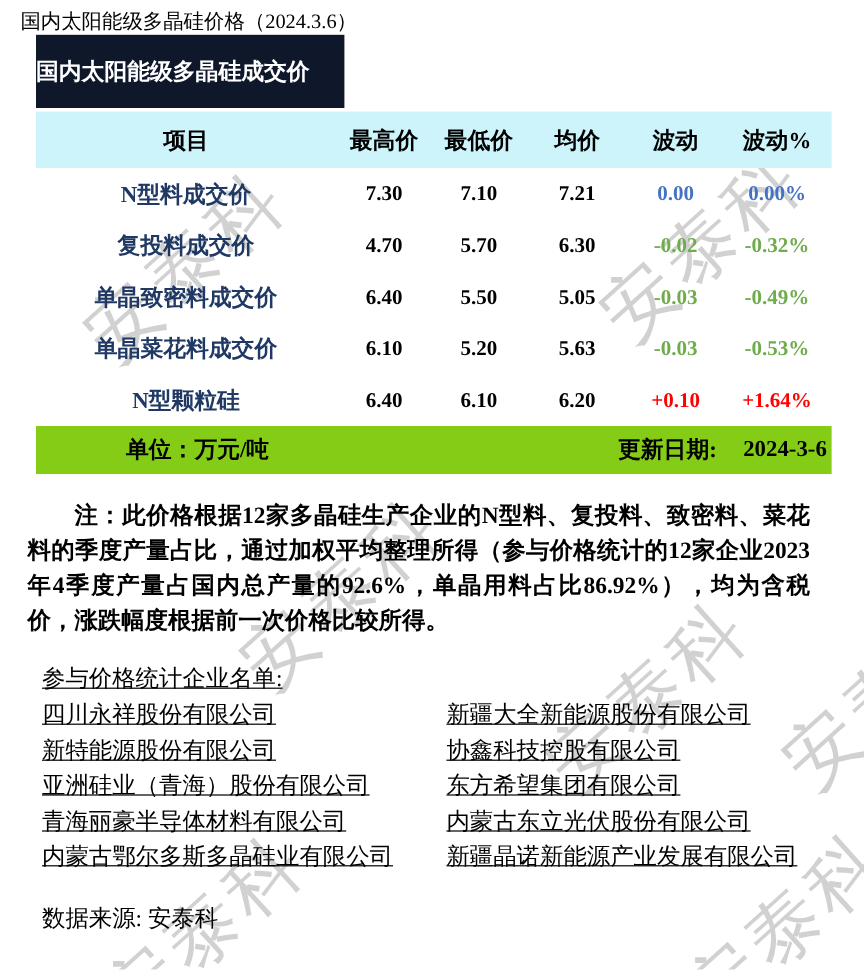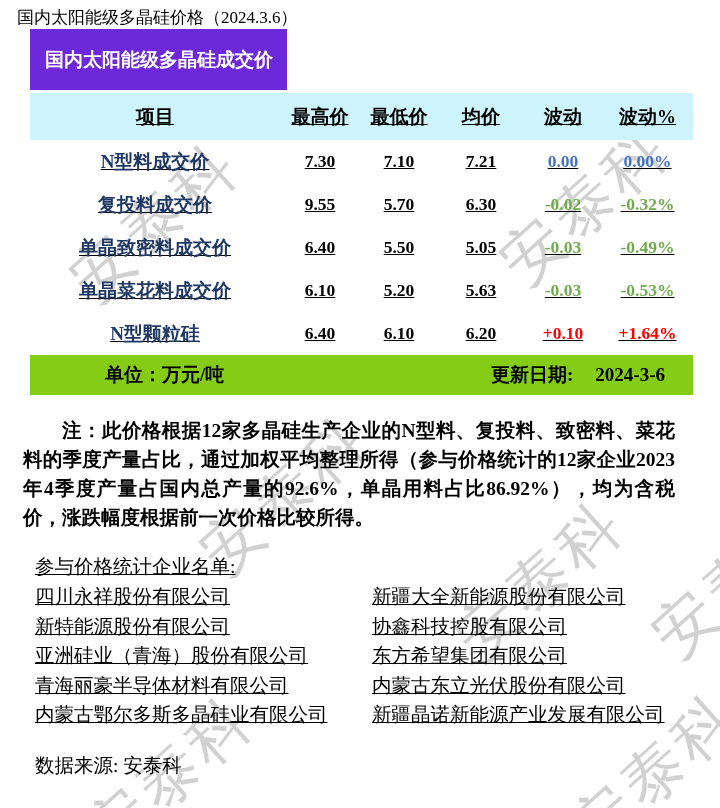--- a/index.html
+++ b/index.html
@@ -19,42 +19,42 @@
   .w2{left:585px;top:205px;}
   .w3{left:285px;top:495px;}
   .w4{left:540px;top:580px;}
   .w5{left:170px;top:775px;}
   .w6{left:655px;top:772px;}
   .w7{left:737px;top:578px;}
 
   .title{position:absolute;left:17px;top:6px;font-size:17px;font-weight:500;z-index:2;}
 
   .banner{
-    position:absolute;left:30px;top:29px;width:257px;height:61px;background:#6d28d9;
+    position:absolute;left:30px;top:29px;width:257px;height:61px;background:#0f172a;
     color:#fff;font-size:19px;font-weight:700;display:flex;align-items:center;
-    padding-left:15px;box-sizing:border-box;z-index:2;
+    box-sizing:border-box;z-index:2;
   }
 
   .ptable{position:absolute;left:30px;top:93px;width:663px;z-index:1;}
   .thead,.trow{
-    display:grid;grid-template-columns:250px 80px 78px 86px 78px 91px;align-items:center;text-decoration:underline;
+    display:grid;grid-template-columns:250px 80px 78px 86px 78px 91px;align-items:center;
   }
   .thead{background:#CDF4FB;height:47px;}
   .trow{height:43px;background:transparent;}
   .c{text-align:center;}
   .th{font-size:19px;font-weight:700;}
   .label{font-size:19px;font-weight:700;color:#1F3864;}
   .num{font-size:17.5px;font-weight:700;font-family:"Liberation Serif","DejaVu Serif",serif;}
   .tfoot{
     background:#84cc16;height:40px;display:flex;align-items:center;
     font-size:19px;font-weight:700;
   }
   .unit-label{margin-left:75px;}
   .tfoot .spacer{flex:1;}
-  .update-value{margin-left:22px;margin-right:28px;}
+  .update-value{margin-left:22px;margin-right:4px;}
 
   .note{
     position:absolute;left:23px;top:416px;width:652px;margin:0;z-index:1;
     font-size:19.5px;font-weight:700;line-height:29px;text-align:justify;text-indent:2em;
   }
 
   .participants{position:absolute;left:35px;top:552px;width:660px;z-index:1;text-decoration:underline;}
   .p-heading{font-size:19.5px;line-height:30px;}
   .p-cols{display:flex;}
   .p-col{width:337px;}
@@ -97,21 +97,21 @@
       <div class="c label">N型料成交价</div>
       <div class="c num">7.30</div>
       <div class="c num">7.10</div>
       <div class="c num">7.21</div>
       <div class="c num" style="color: rgb(68, 114, 196);">0.00</div>
       <div class="c num" style="color: rgb(68, 114, 196);">0.00%</div>
     </div>
 
     <div class="trow">
       <div class="c label">复投料成交价</div>
-      <div class="c num">9.55</div>
+      <div class="c num">4.70</div>
       <div class="c num">5.70</div>
       <div class="c num">6.30</div>
       <div class="c num" style="color: rgb(111, 172, 75);">-0.02</div>
       <div class="c num" style="color: rgb(111, 172, 75);">-0.32%</div>
     </div>
 
     <div class="trow">
       <div class="c label">单晶致密料成交价</div>
       <div class="c num">6.40</div>
       <div class="c num">5.50</div>

